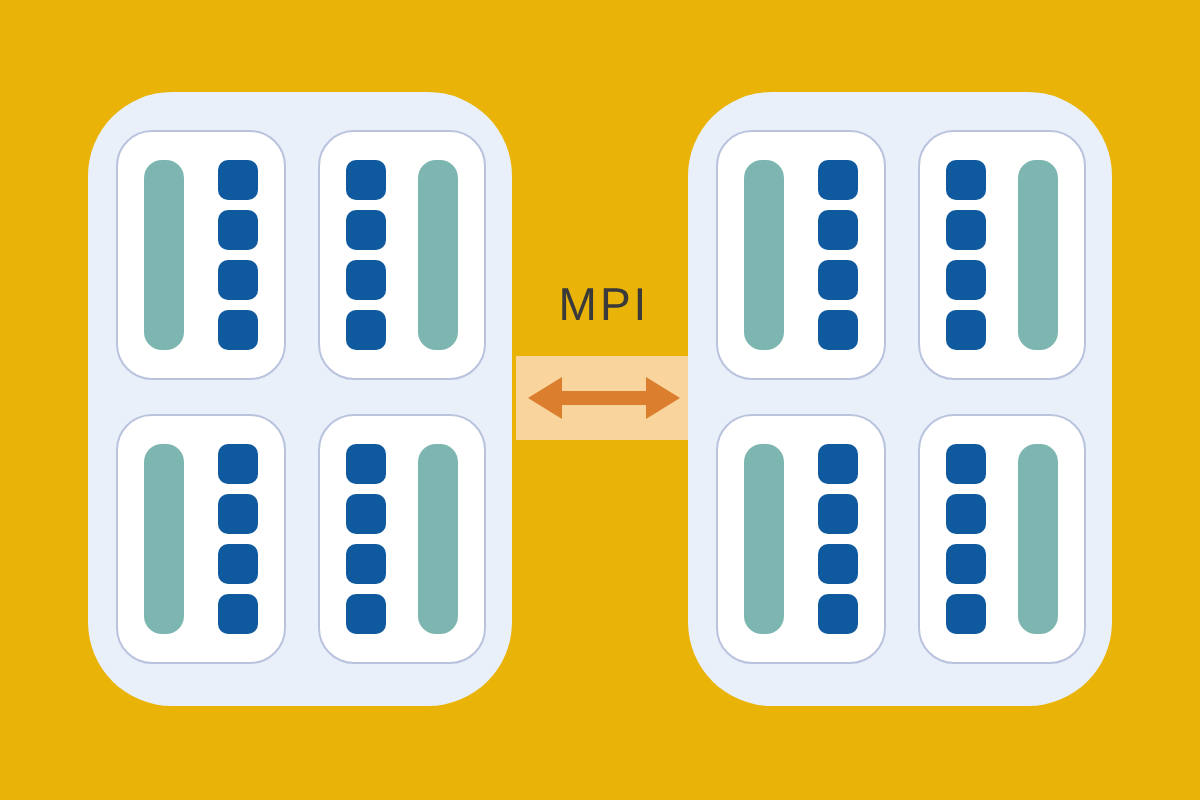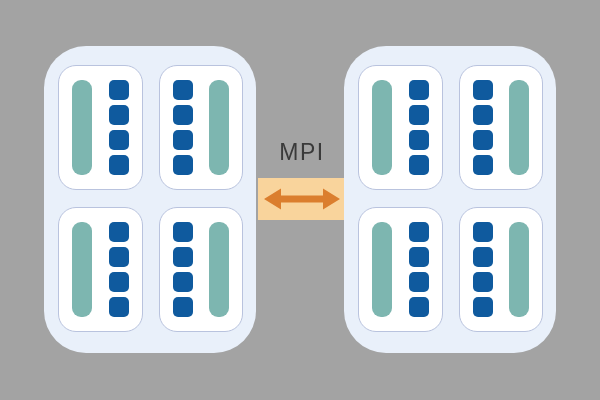--- a/index.html
+++ b/index.html
@@ -1,19 +1,19 @@
 <!DOCTYPE html>
 <html style="--node_bg: #E9F0FA; --socket_border: #B9C3DE; --core_blue: #0F5A9E; --bar_teal: #7DB6B0; --mpi_box_bg: #F9D49C; --arrow_orange: #DB7E2E; --label_color: #3A3A3A;"><head>
 <meta charset="utf-8">
 <style>
   html,body{margin:0;padding:0;background:#ffffff;}
   .canvas{
     position:relative;
     width:600px;height:400px;
-    background:#a3a3a3;
+    background:#eab308;
     overflow:hidden;
     font-family:"Liberation Sans", sans-serif;
   }
   .node{
     position:absolute;
     top:46px;
     width:212px;height:307px;
     background:var(--node_bg);
     border-radius:42px;
     box-sizing:border-box;

